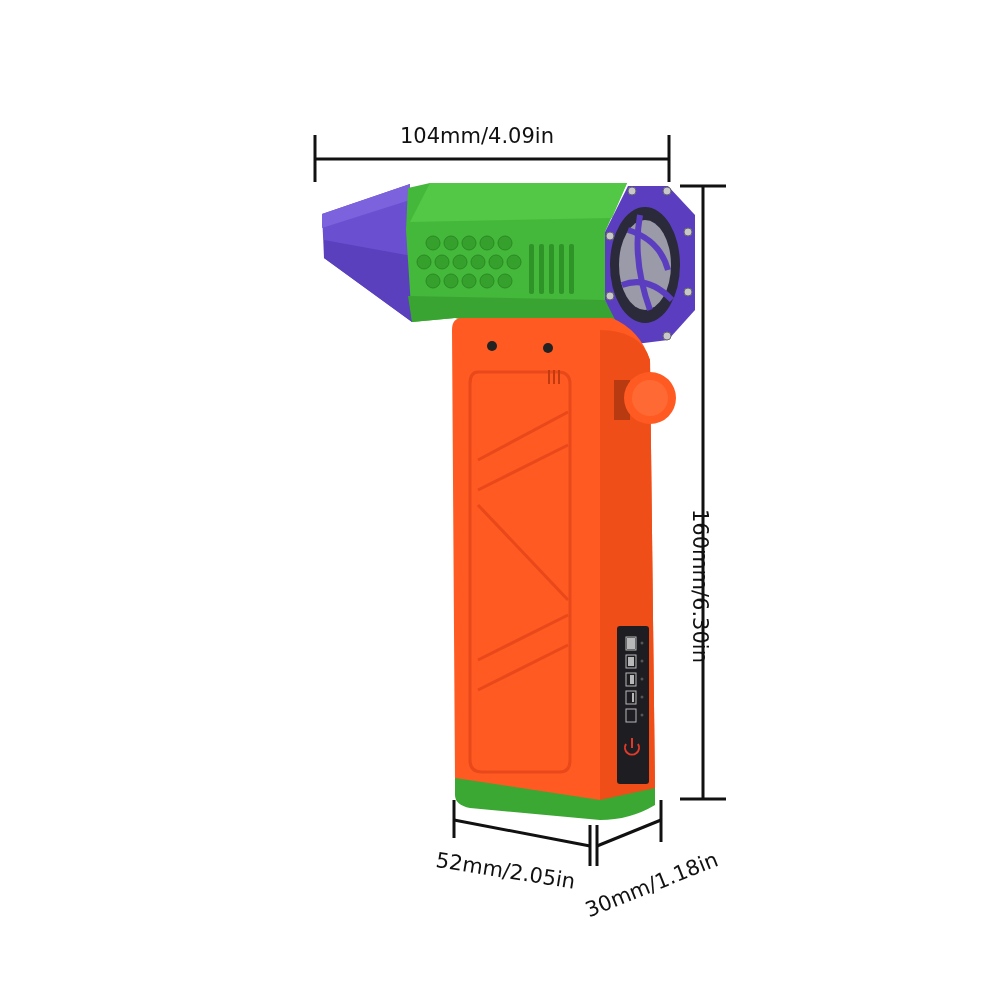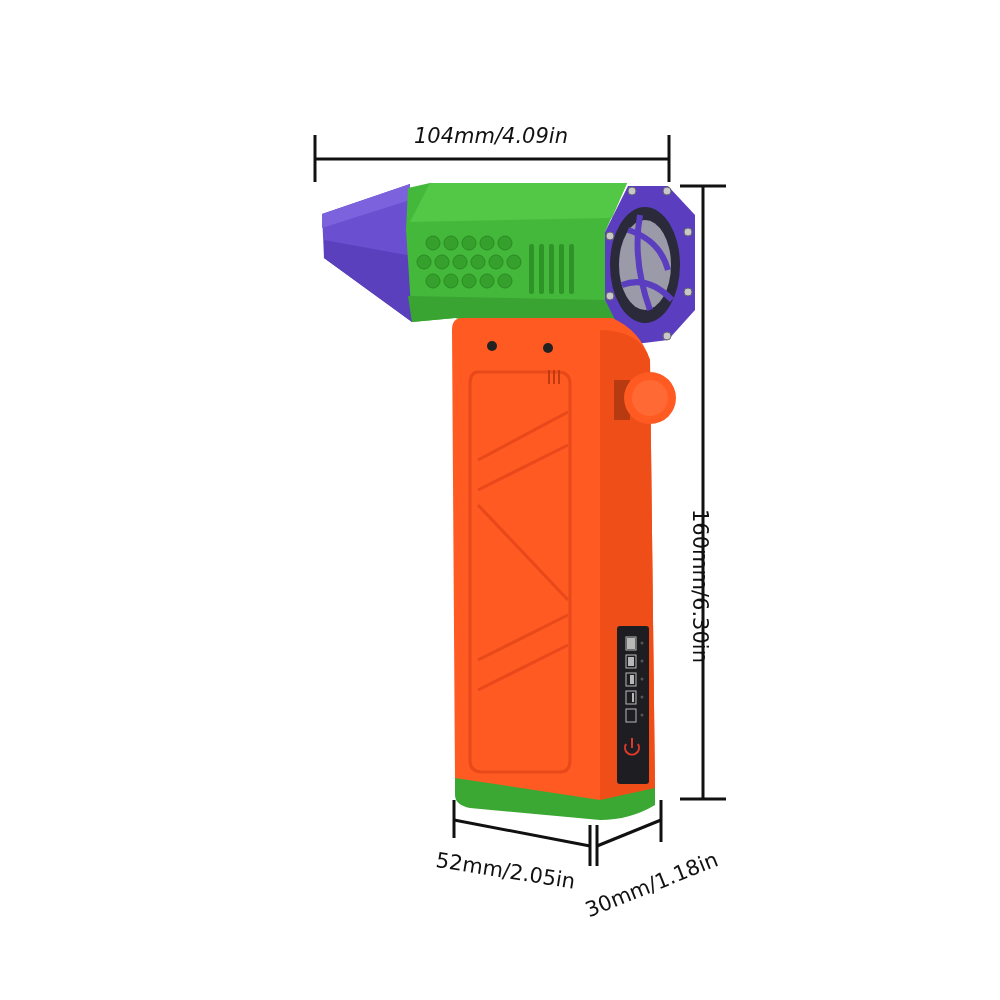--- a/index.html
+++ b/index.html
@@ -1,19 +1,19 @@
 <!DOCTYPE html>
 <html><head>
   <meta charset="utf-8">
   <style>
     html, body { margin: 0; padding: 0; background: #ffffff; }
     body { width: 1000px; height: 1000px; position: relative; overflow: hidden; font-family: "DejaVu Sans", sans-serif; }
     #stage { position: absolute; left: 0; top: 0; width: 1000px; height: 1000px; }
     .dim-label { position: absolute; font-size: 21px; color: #111; white-space: nowrap; font-family: "DejaVu Sans", sans-serif; }
-    #label-width { left: 414px; top: 124px; font-style: italic; }
+    #label-width { left: 400px; top: 124px; }
     #label-height { left: 700px; top: 586px; transform: translate(-50%, -50%) rotate(90deg); }
     #label-base-width { left: 438px; top: 848px; transform: rotate(9deg); transform-origin: left top; }
     #label-depth { left: 582px; top: 900px; transform: rotate(-22deg); transform-origin: left top; }
   </style>
 </head>
 <body>
 
 <div id="stage">
 <svg width="1000" height="1000" viewBox="0 0 1000 1000" xmlns="http://www.w3.org/2000/svg">
 

